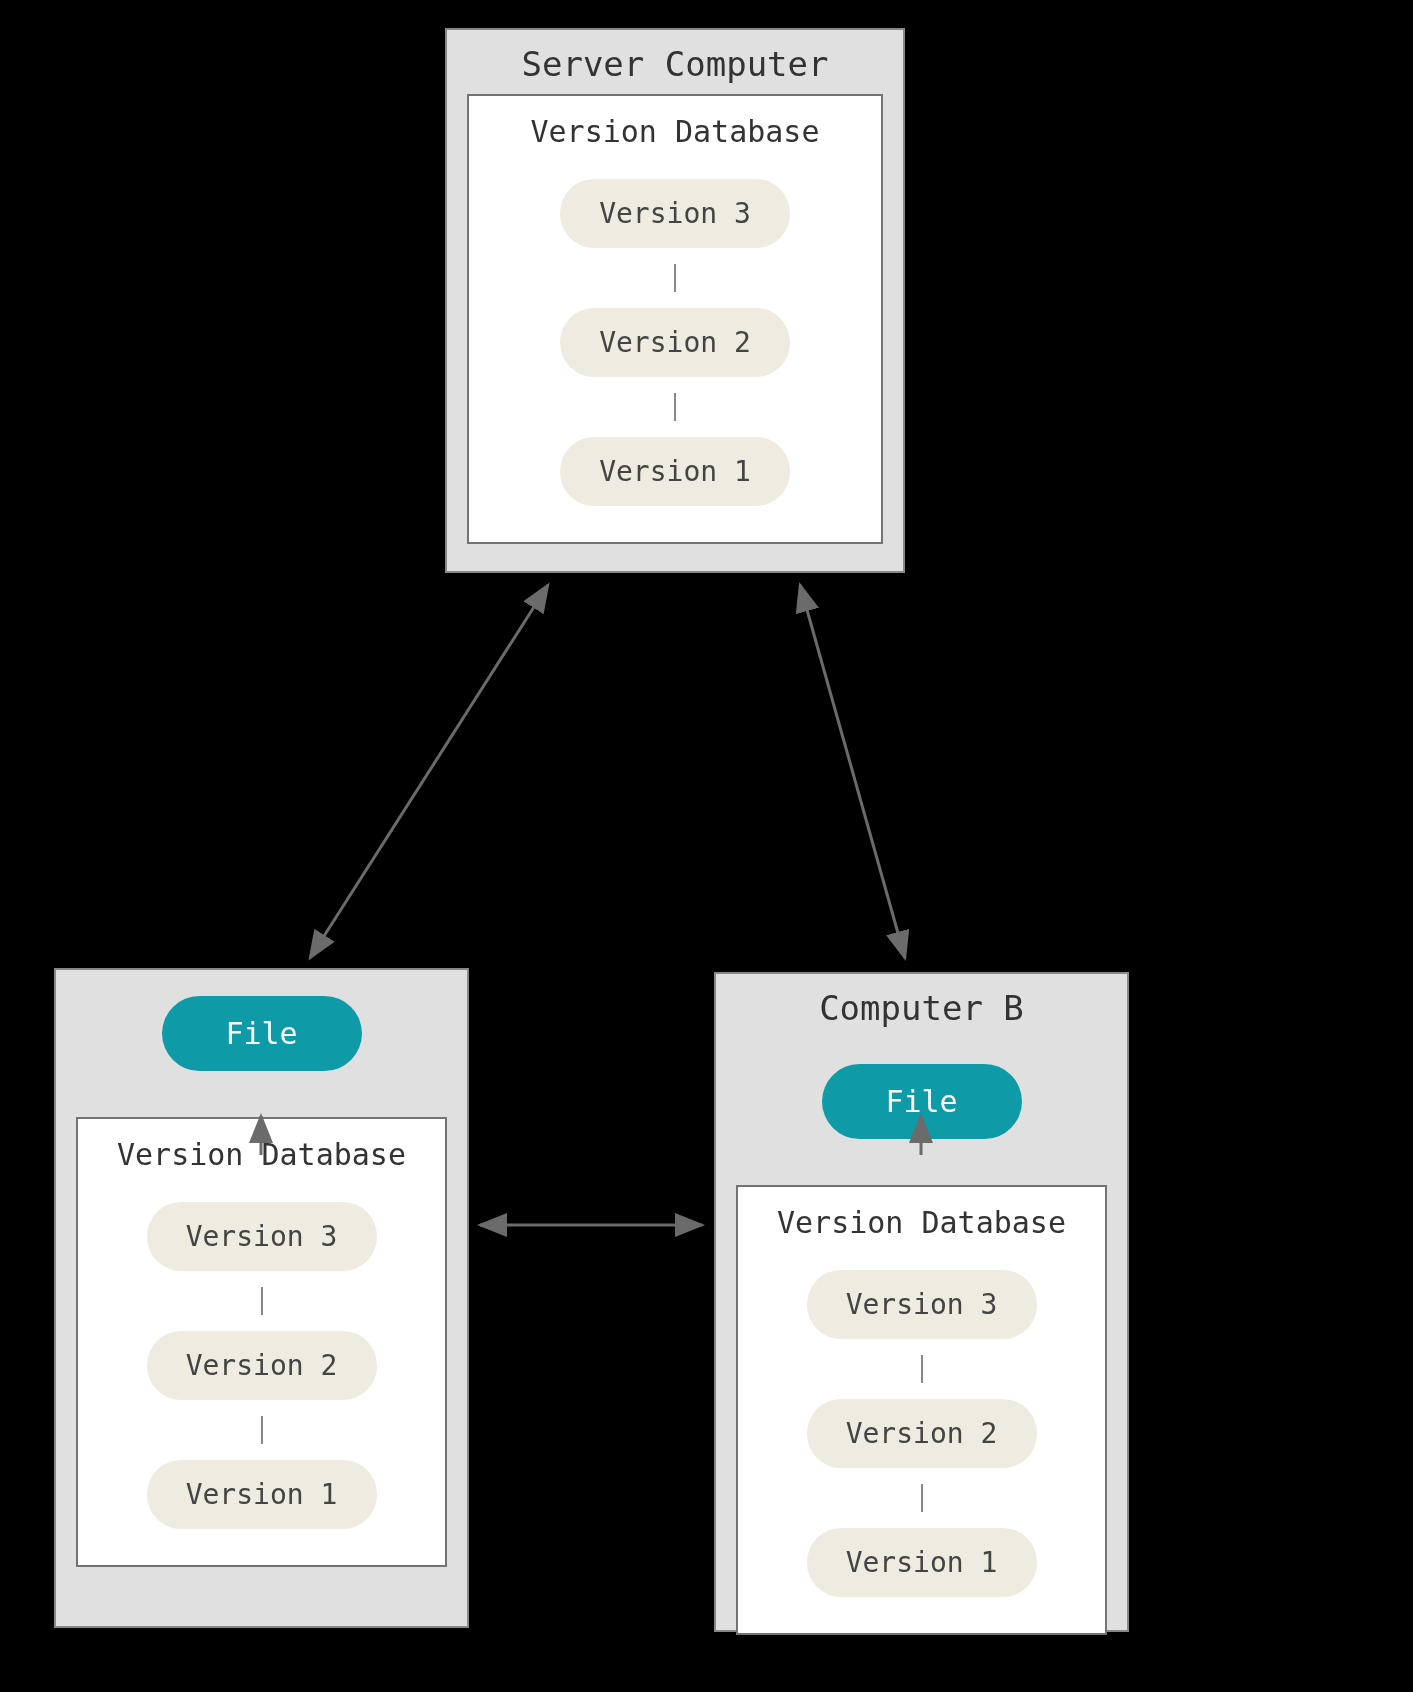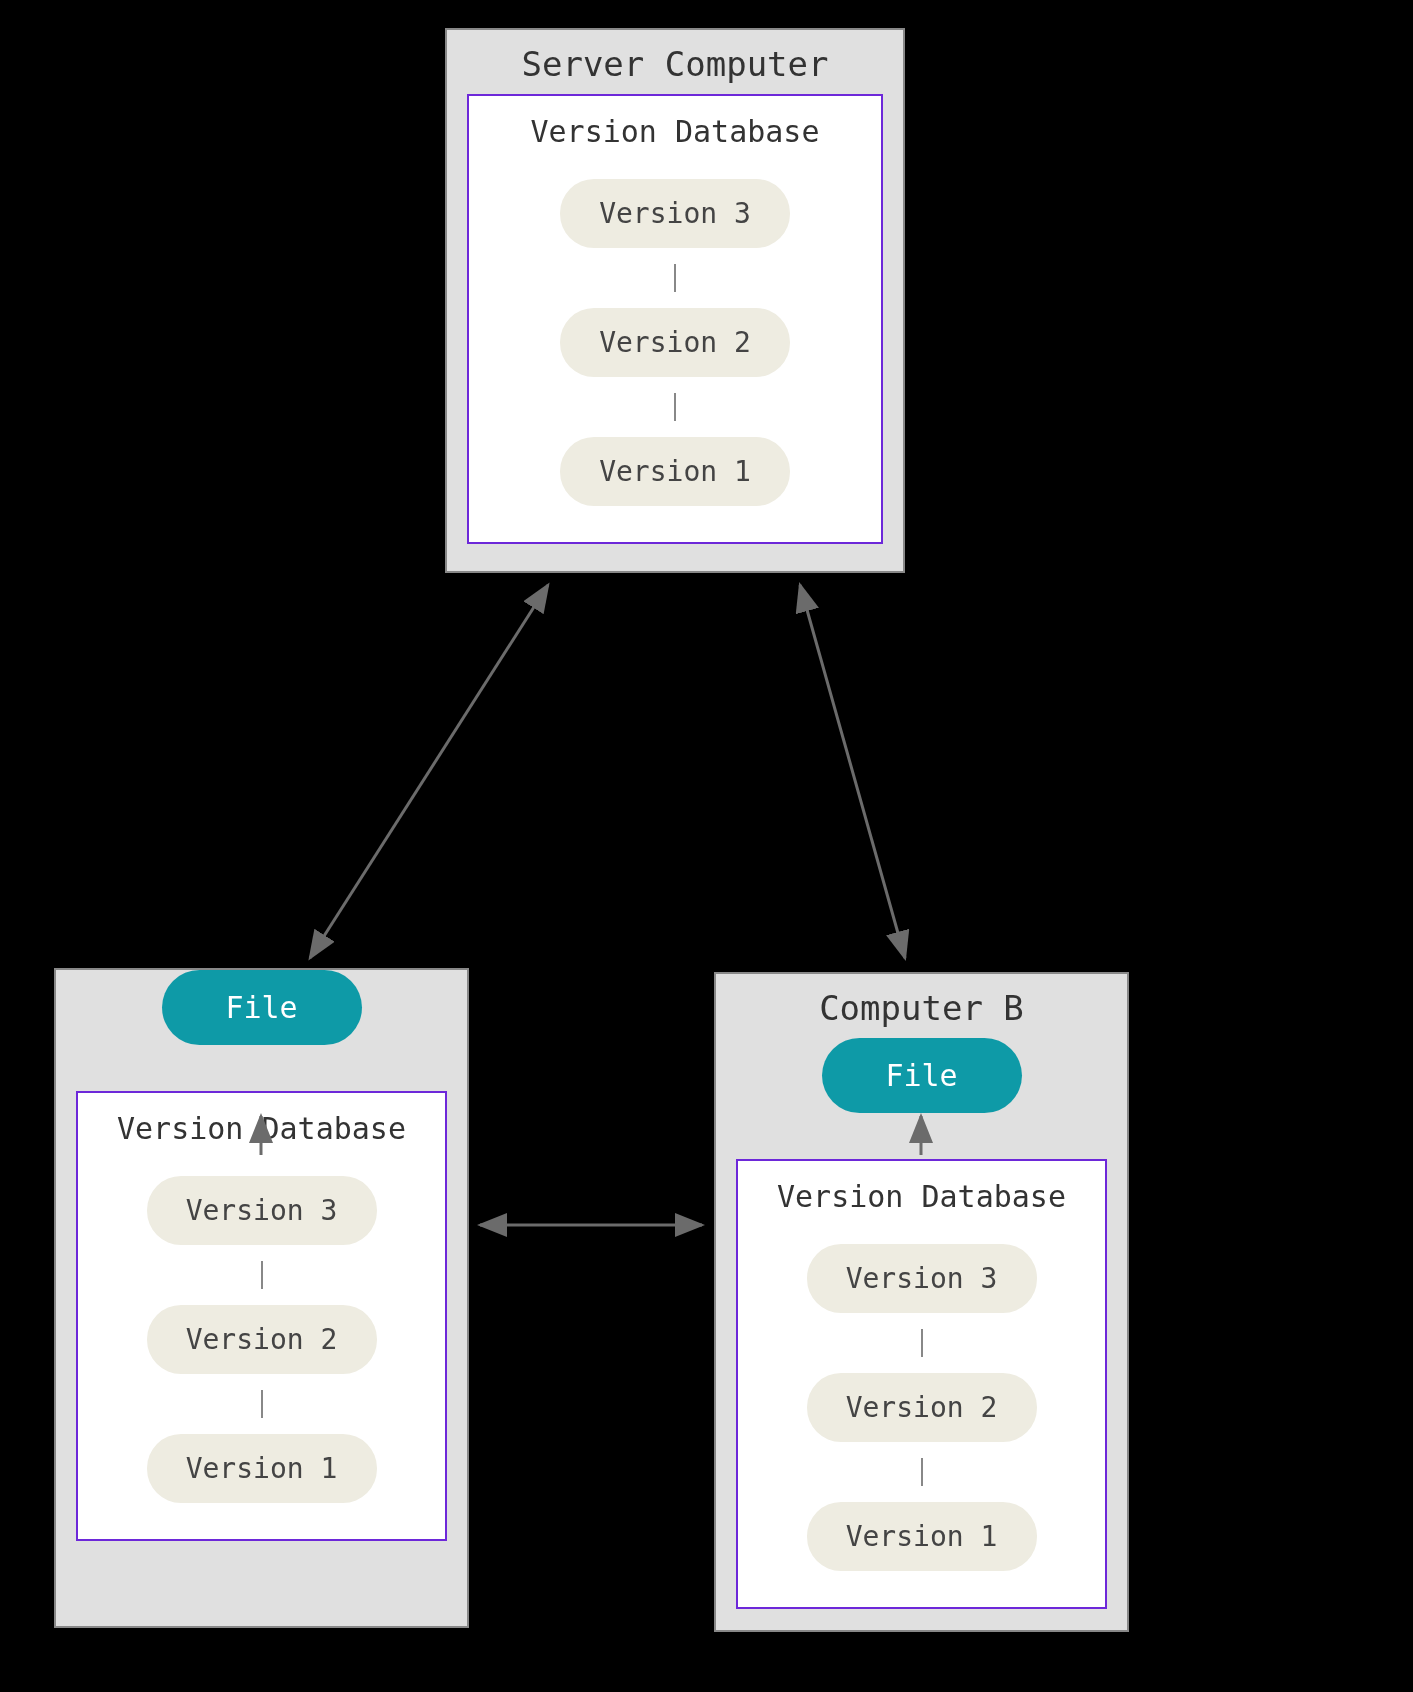--- a/index.html
+++ b/index.html
@@ -18,21 +18,21 @@
     border: 2px solid #888;
   }
   .computer-title {
     text-align: center;
     font-size: 34px;
     color: #333;
     padding: 14px 0 10px 0;
   }
   .db-box {
     background: #fff;
-    border: 2px solid #6d28d9;
+    border: 2px solid #737373;
     margin: 0 20px 20px 20px;
     padding: 12px 20px 20px 20px;
   }
   .db-title {
     text-align: center;
     font-size: 30px;
     color: #333;
     padding: 6px 0 14px 0;
   }
   .version-pill {
@@ -45,21 +45,21 @@
     margin: 16px auto;
     width: 230px;
   }
   .file-pill {
     background: #0e9aa7;
     color: #fff;
     border-radius: 40px;
     text-align: center;
     font-size: 30px;
     padding: 20px 0;
-    margin: 0 auto 18px auto;
+    margin: 26px auto 18px auto;
     width: 200px;
   }
   .v-connector {
     width: 2px;
     height: 28px;
     background: #888;
     margin: 0 auto;
   }
   svg.arrows {
     position: absolute;

